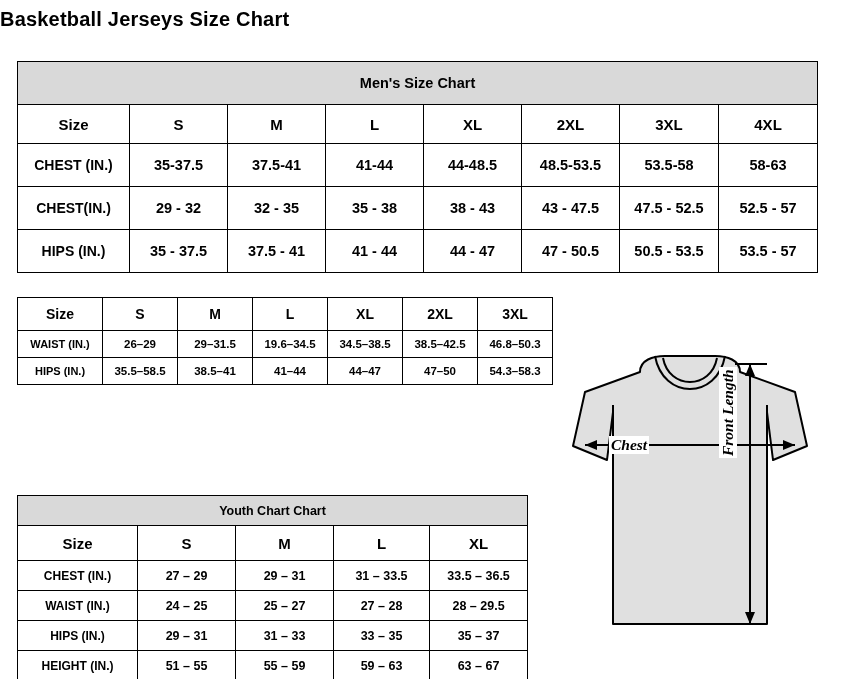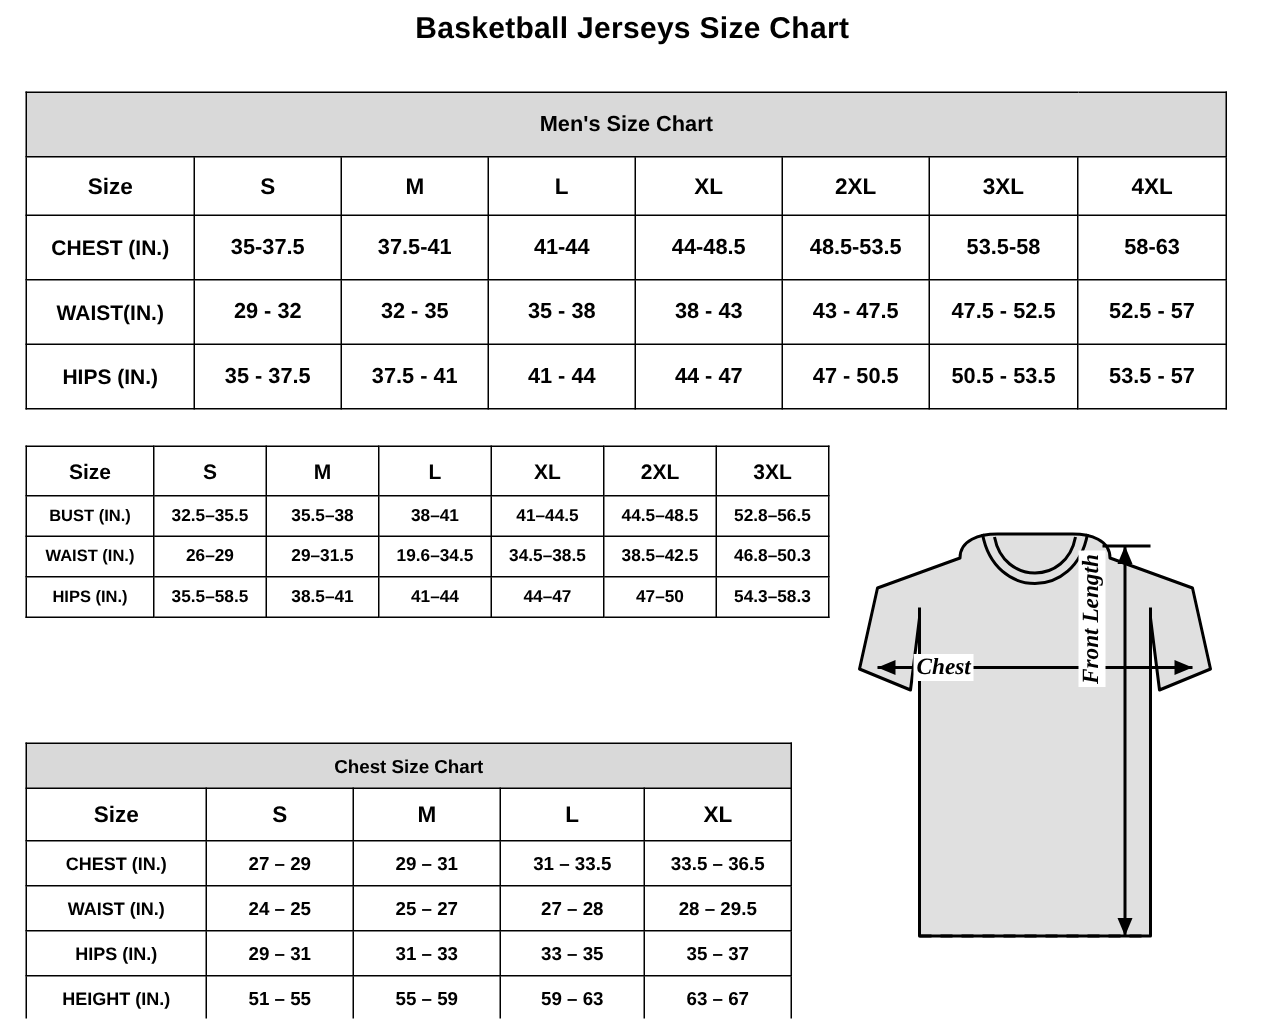--- a/index.html
+++ b/index.html
@@ -9,21 +9,20 @@
   }
   body {
     width: 843px;
     height: 679px;
     font-family: "Liberation Sans", sans-serif;
     color: #000000;
     position: relative;
     overflow: hidden;
   }
   .page-title {
-    text-align: center;
     font-size: 20px;
     font-weight: bold;
     margin-top: 8px;
     margin-bottom: 8px;
     letter-spacing: 0.2px;
   }
   table {
     border-collapse: collapse;
     table-layout: fixed;
   }
@@ -136,21 +135,21 @@
       <td class="rowlabel">CHEST (IN.)</td>
       <td>35-37.5</td>
       <td>37.5-41</td>
       <td>41-44</td>
       <td>44-48.5</td>
       <td>48.5-53.5</td>
       <td>53.5-58</td>
       <td>58-63</td>
     </tr>
     <tr>
-      <td class="rowlabel">WAIST(IN.)</td>
+      <td class="rowlabel">CHEST(IN.)</td>
       <td>29 - 32</td>
       <td>32 - 35</td>
       <td>35 - 38</td>
       <td>38 - 43</td>
       <td>43 - 47.5</td>
       <td>47.5 - 52.5</td>
       <td>52.5 - 57</td>
     </tr>
     <tr>
       <td class="rowlabel">HIPS (IN.)</td>
@@ -179,29 +178,20 @@
     <tr class="head-row">
       <td>Size</td>
       <td>S</td>
       <td>M</td>
       <td>L</td>
       <td>XL</td>
       <td>2XL</td>
       <td>3XL</td>
     </tr>
     <tr>
-      <td class="rowlabel">BUST  (IN.)</td>
-      <td>32.5–35.5</td>
-      <td>35.5–38</td>
-      <td>38–41</td>
-      <td>41–44.5</td>
-      <td>44.5–48.5</td>
-      <td>52.8–56.5</td>
-    </tr>
-    <tr>
       <td class="rowlabel">WAIST  (IN.)</td>
       <td>26–29</td>
       <td>29–31.5</td>
       <td>19.6–34.5</td>
       <td>34.5–38.5</td>
       <td>38.5–42.5</td>
       <td>46.8–50.3</td>
     </tr>
     <tr>
       <td class="rowlabel">HIPS  (IN.)</td>
@@ -218,21 +208,21 @@
 <table id="youth-chart">
   <colgroup>
     <col style="width:120px">
       <col style="width:98px">
       <col style="width:98px">
       <col style="width:96px">
       <col style="width:98px">
   </colgroup>
   <tbody>
     <tr>
-      <td class="caption-cell" colspan="5">Chest Size Chart</td>
+      <td class="caption-cell" colspan="5">Youth Chart Chart</td>
     </tr>
     <tr class="head-row">
       <td>Size</td>
       <td>S</td>
       <td>M</td>
       <td>L</td>
       <td>XL</td>
     </tr>
     <tr>
       <td class="rowlabel">CHEST (IN.)</td>

